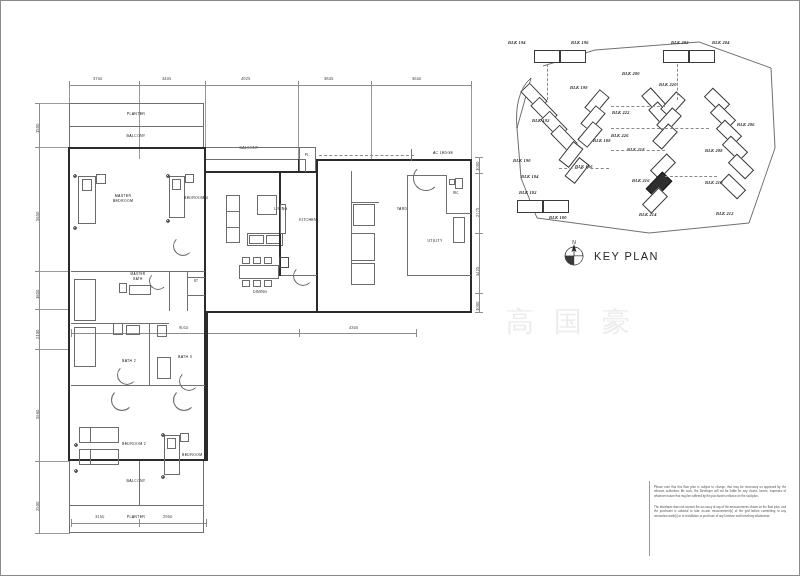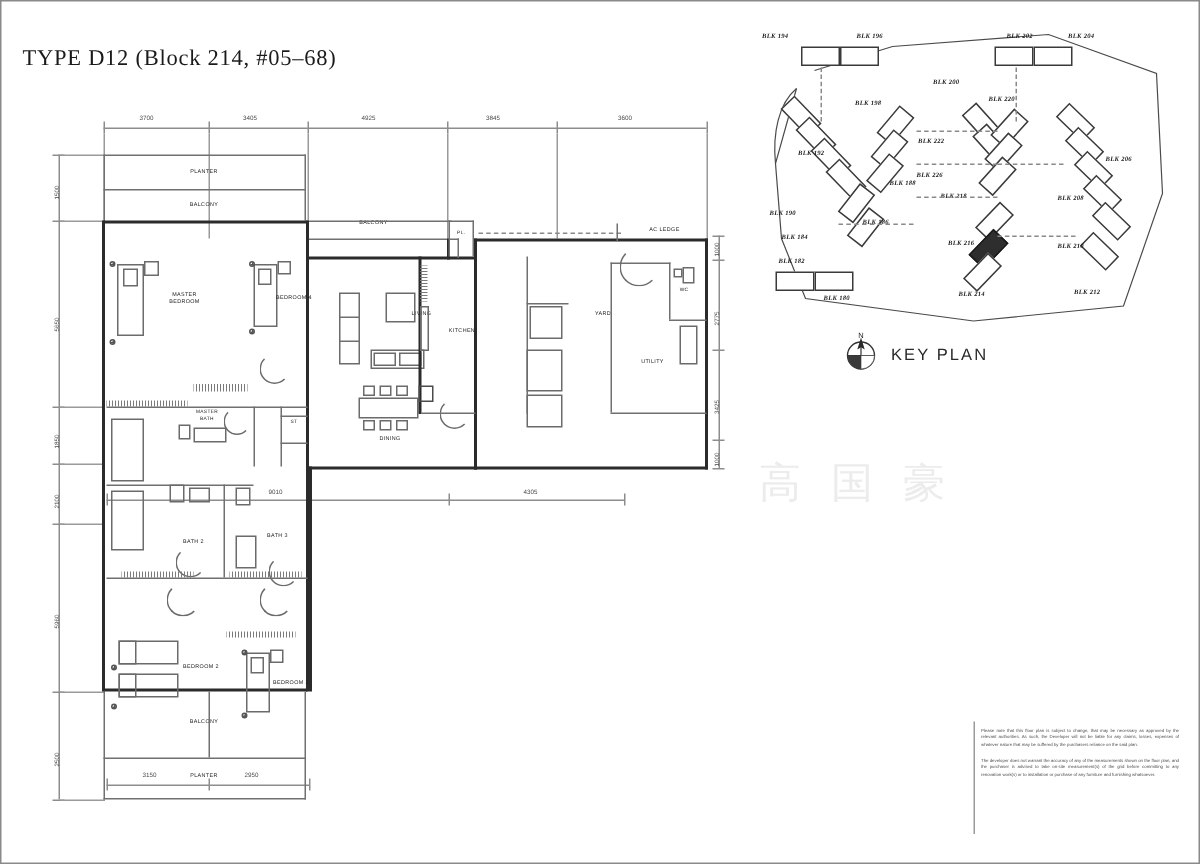--- a/index.html
+++ b/index.html
@@ -82,21 +82,21 @@
   .dot-sq {
     position:absolute; width:4px; height:4px;
     border:0.5px solid #555; border-radius:50%;
   }
   .dot-sq::before, .dot-sq::after {
     content:""; position:absolute; background:#555;
   }
   .dot-sq::before { left:50%; top:0; width:0.5px; height:100%; }
   .dot-sq::after  { top:50%; left:0; height:0.5px; width:100%; }
   
-  #keyplan { position:absolute; left:498px; top:8px; width:290px; height:210px; }
+  #keyplan { position:absolute; left:498px; top:27px; width:290px; height:210px; }
   .blk {
     position:absolute; font-family:"Liberation Serif", serif;
     font-size:4.4px; font-weight:bold; font-style:italic;
     color:#1b1b1b; white-space:nowrap; letter-spacing:0.2px;
   }
   .bldg {
     position:absolute; border:0.7px solid #3a3a3a; background:#fff;
   }
   .bldg.dark { background:#2e2e2e; border-color:#1a1a1a; }
   .dashline-h { position:absolute; height:0;
@@ -123,21 +123,20 @@
   #disclaimer-divider {
     position:absolute; left:648px; top:480px;
     width:1px; height:75px; background:#9a9a9a;
   }
 </style>
 </head>
 <body>
 
 <div id="page">
 
-  <div id="title">TYPE D12 (Block 214, #05–68)</div>
 
   <div id="watermark">
     <div class="wm-cjk">高国豪</div>
   </div>
 
   <div id="floorplan">
 
     <div class="dim-line-h" style="left:48px; top:14px; width:402px;"></div>
     <div class="dim-tick-v" style="left:48px;  top:10px; height:8px;"></div>
     <div class="dim-tick-v" style="left:118px; top:10px; height:8px;"></div>

